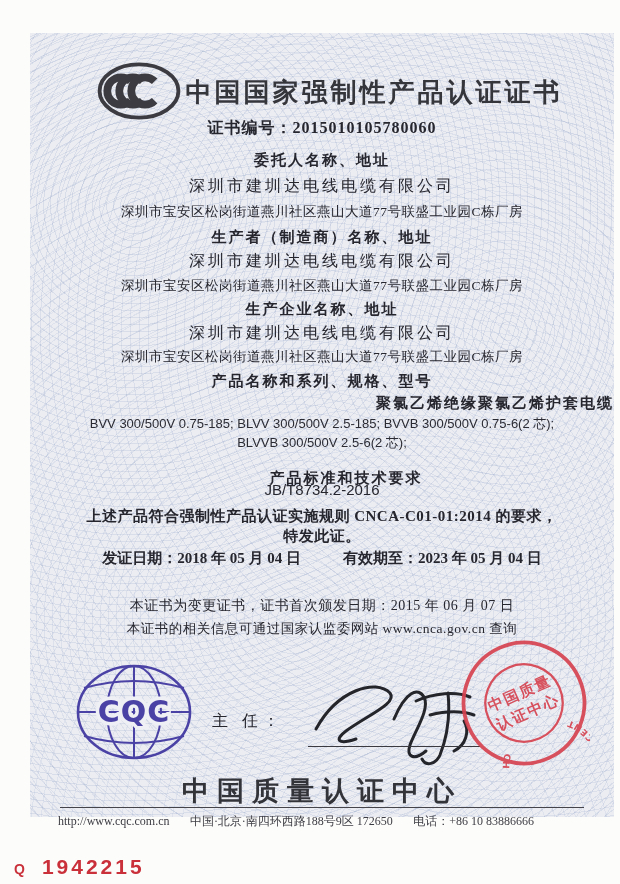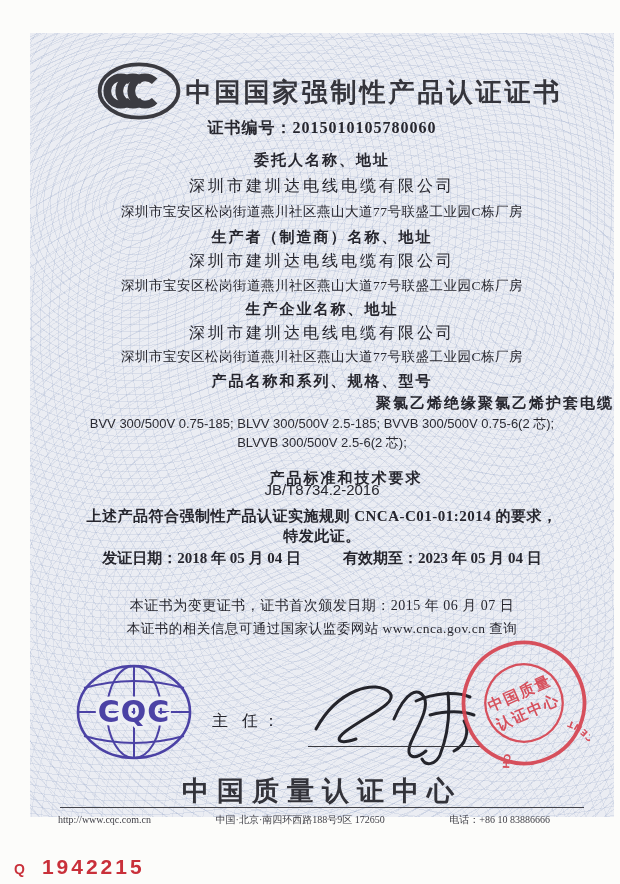--- a/index.html
+++ b/index.html
@@ -49,22 +49,22 @@
 
   .ccc-logo   { position:absolute; left:66px; top:28px; width:86px; height:60px; }
   .cqc-logo   { position:absolute; left:42px; top:625px; width:124px; height:112px; }
   .director   { position:absolute; left:182px; top:678px; font-size:16px; letter-spacing:5px; font-weight:500; }
   .signature  { position:absolute; left:268px; top:638px; width:200px; height:105px; }
   .sig-line   { position:absolute; left:278px; top:713px; width:172px; border-bottom:1.6px solid #3a3a40; }
   .seal       { position:absolute; left:428px; top:604px; width:132px; height:132px; opacity:.92; }
   .org-name   { top:740px; font-size:27px; line-height:36px; font-weight:600; letter-spacing:8px;
                 color:#33333a; font-family:"Liberation Sans","DejaVu Sans",sans-serif; }
   .sep        { position:absolute; left:30px; right:30px; top:774px; border-bottom:1.6px solid #44444a; }
-  .footer     { position:absolute; left:0; right:0; top:780px; display:flex; align-items:baseline;
-                padding:0 64px 0 28px; font-size:10px; color:#3c3c44; justify-content:space-between; }
+  .footer     { position:absolute; left:0; right:16px; top:780px; display:flex; align-items:baseline;
+                padding:0 64px 0 28px; font-size:12px; color:#3c3c44; justify-content:space-between; }
   .serial     { position:absolute; left:14px; top:855px; color:#c9303a; letter-spacing:3px;
                 font-family:Liberation Sans, sans-serif; font-weight:bold; }
   .serial .q  { font-size:14px; margin-right:14px; }
   .serial .num{ font-size:21px; }
 </style>
 </head>
 <body>
 
 <div class="cert">
 

